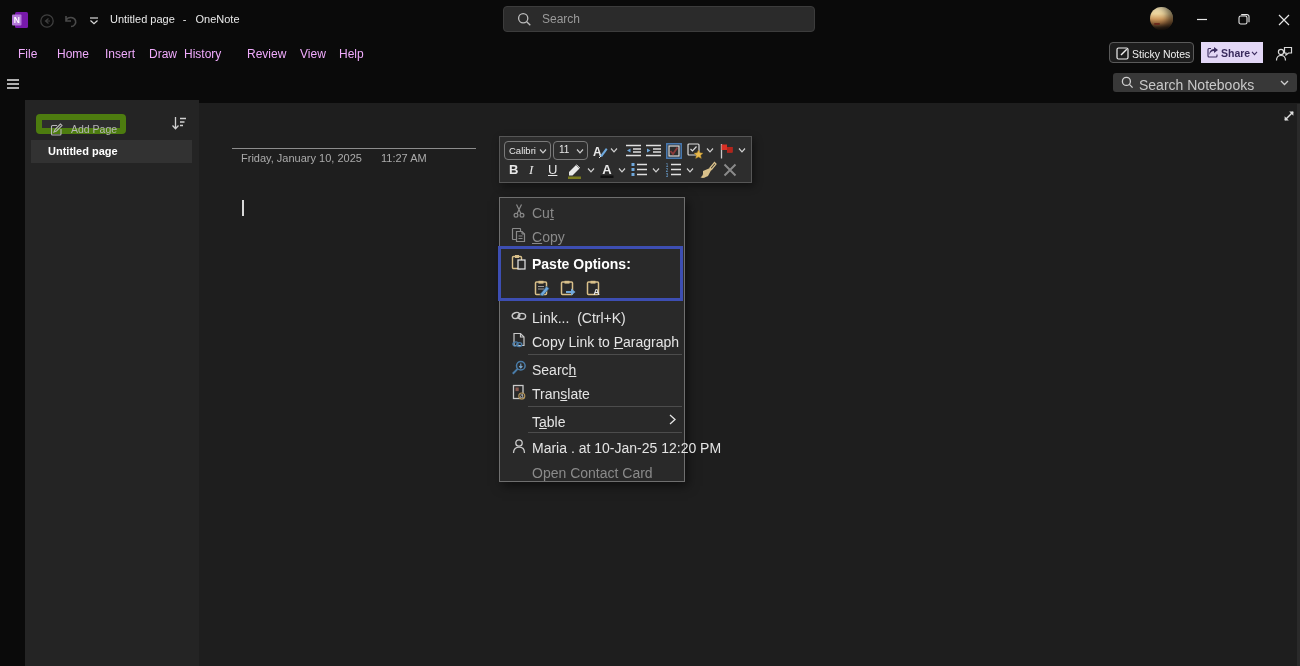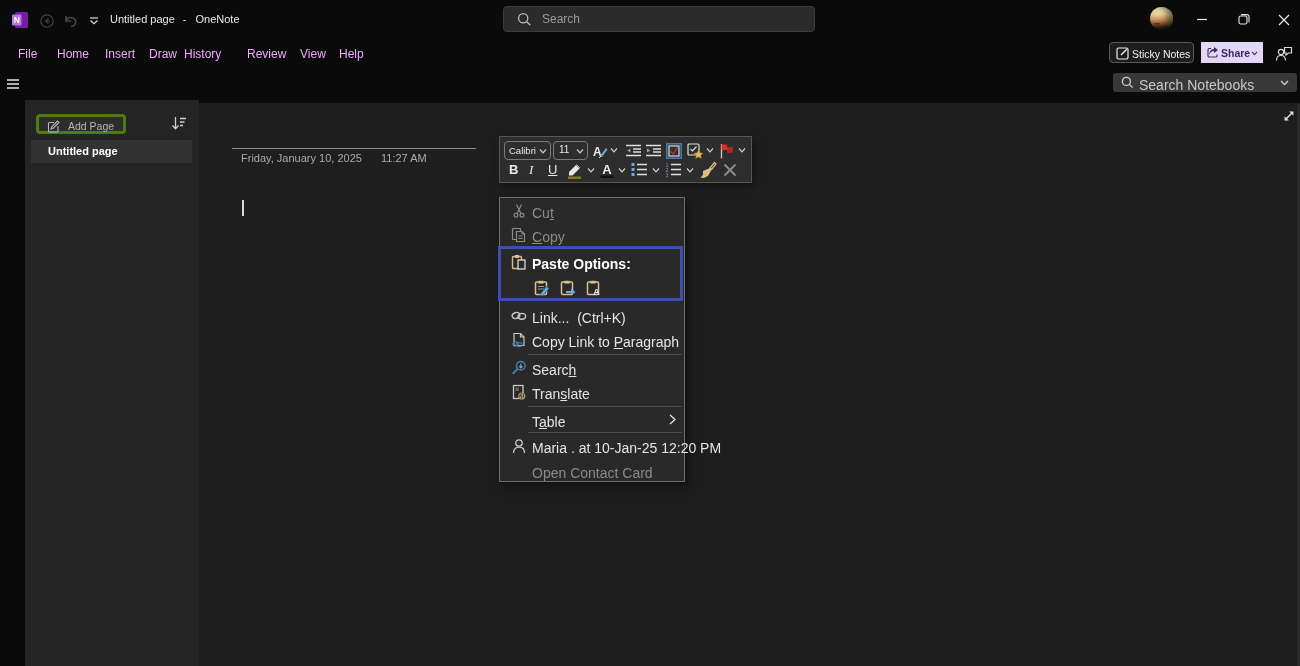--- a/index.html
+++ b/index.html
@@ -28,21 +28,21 @@
   border-radius:0; color:#3a2b5e; font-size:10.5px; font-weight:600; }
 
 
 #nbsearch { left:1113px; top:73px; width:184px; height:19px; background:#383838; border-radius:3px; }
 #nbsearch .ntext { position:absolute; left:26px; top:4px; color:#c9c9c9; font-size:14px; }
 
 
 #sidebar { left:25px; top:100px; width:174px; height:566px; background:#242424; }
 #canvas { left:199px; top:103px; width:1101px; height:563px; background:#1e1e1e; }
 #addpage { position:absolute; left:11px; top:14px; width:90px; height:20px; background:#2d2d2d;
-  border:3px solid #4d7c0f; border-radius:4px; color:#b5b5b5; font-size:10.5px; }
+  border:6px solid #4d7c0f; border-radius:4px; color:#b5b5b5; font-size:10.5px; }
 #pagerow { position:absolute; left:6px; top:40px; width:161px; height:23px; background:#323232;
   color:#ffffff; font-weight:bold; font-size:11px; line-height:23px; padding-left:17px; }
 
 
 #dateline { left:232px; top:148px; width:244px; height:1px; background:#8d8d8d; }
 #datetext { left:241px; top:152px; color:#ababab; font-size:11px; }
 #timetext { left:381px; top:152px; color:#ababab; font-size:11px; }
 #caret { left:242px; top:200px; width:1.5px; height:16px; background:#d8d8d8; }
 
 

